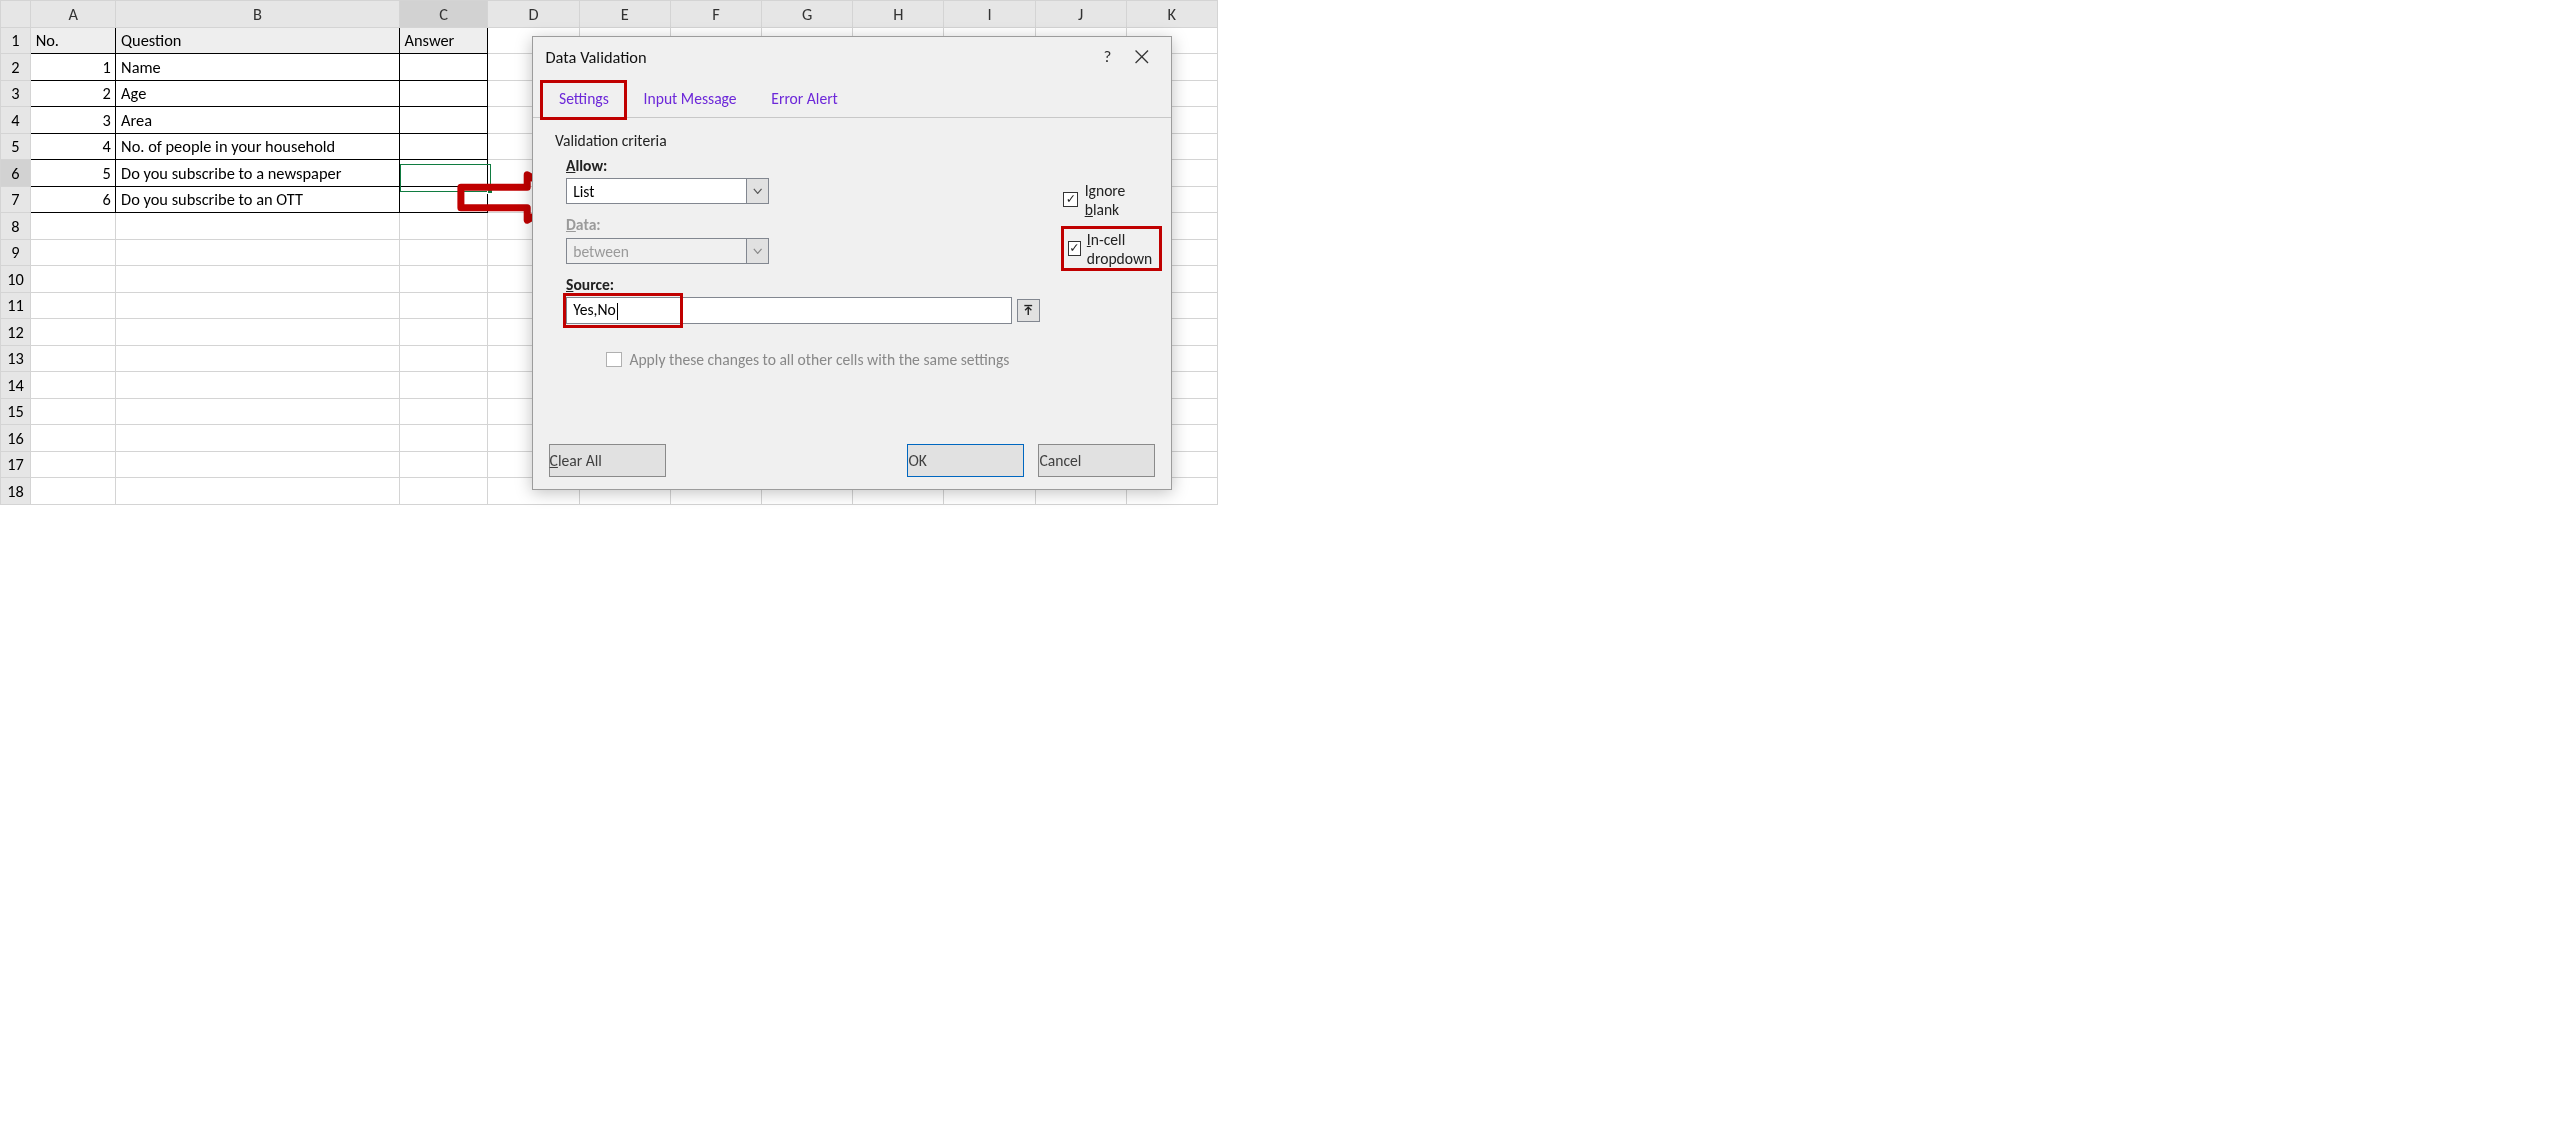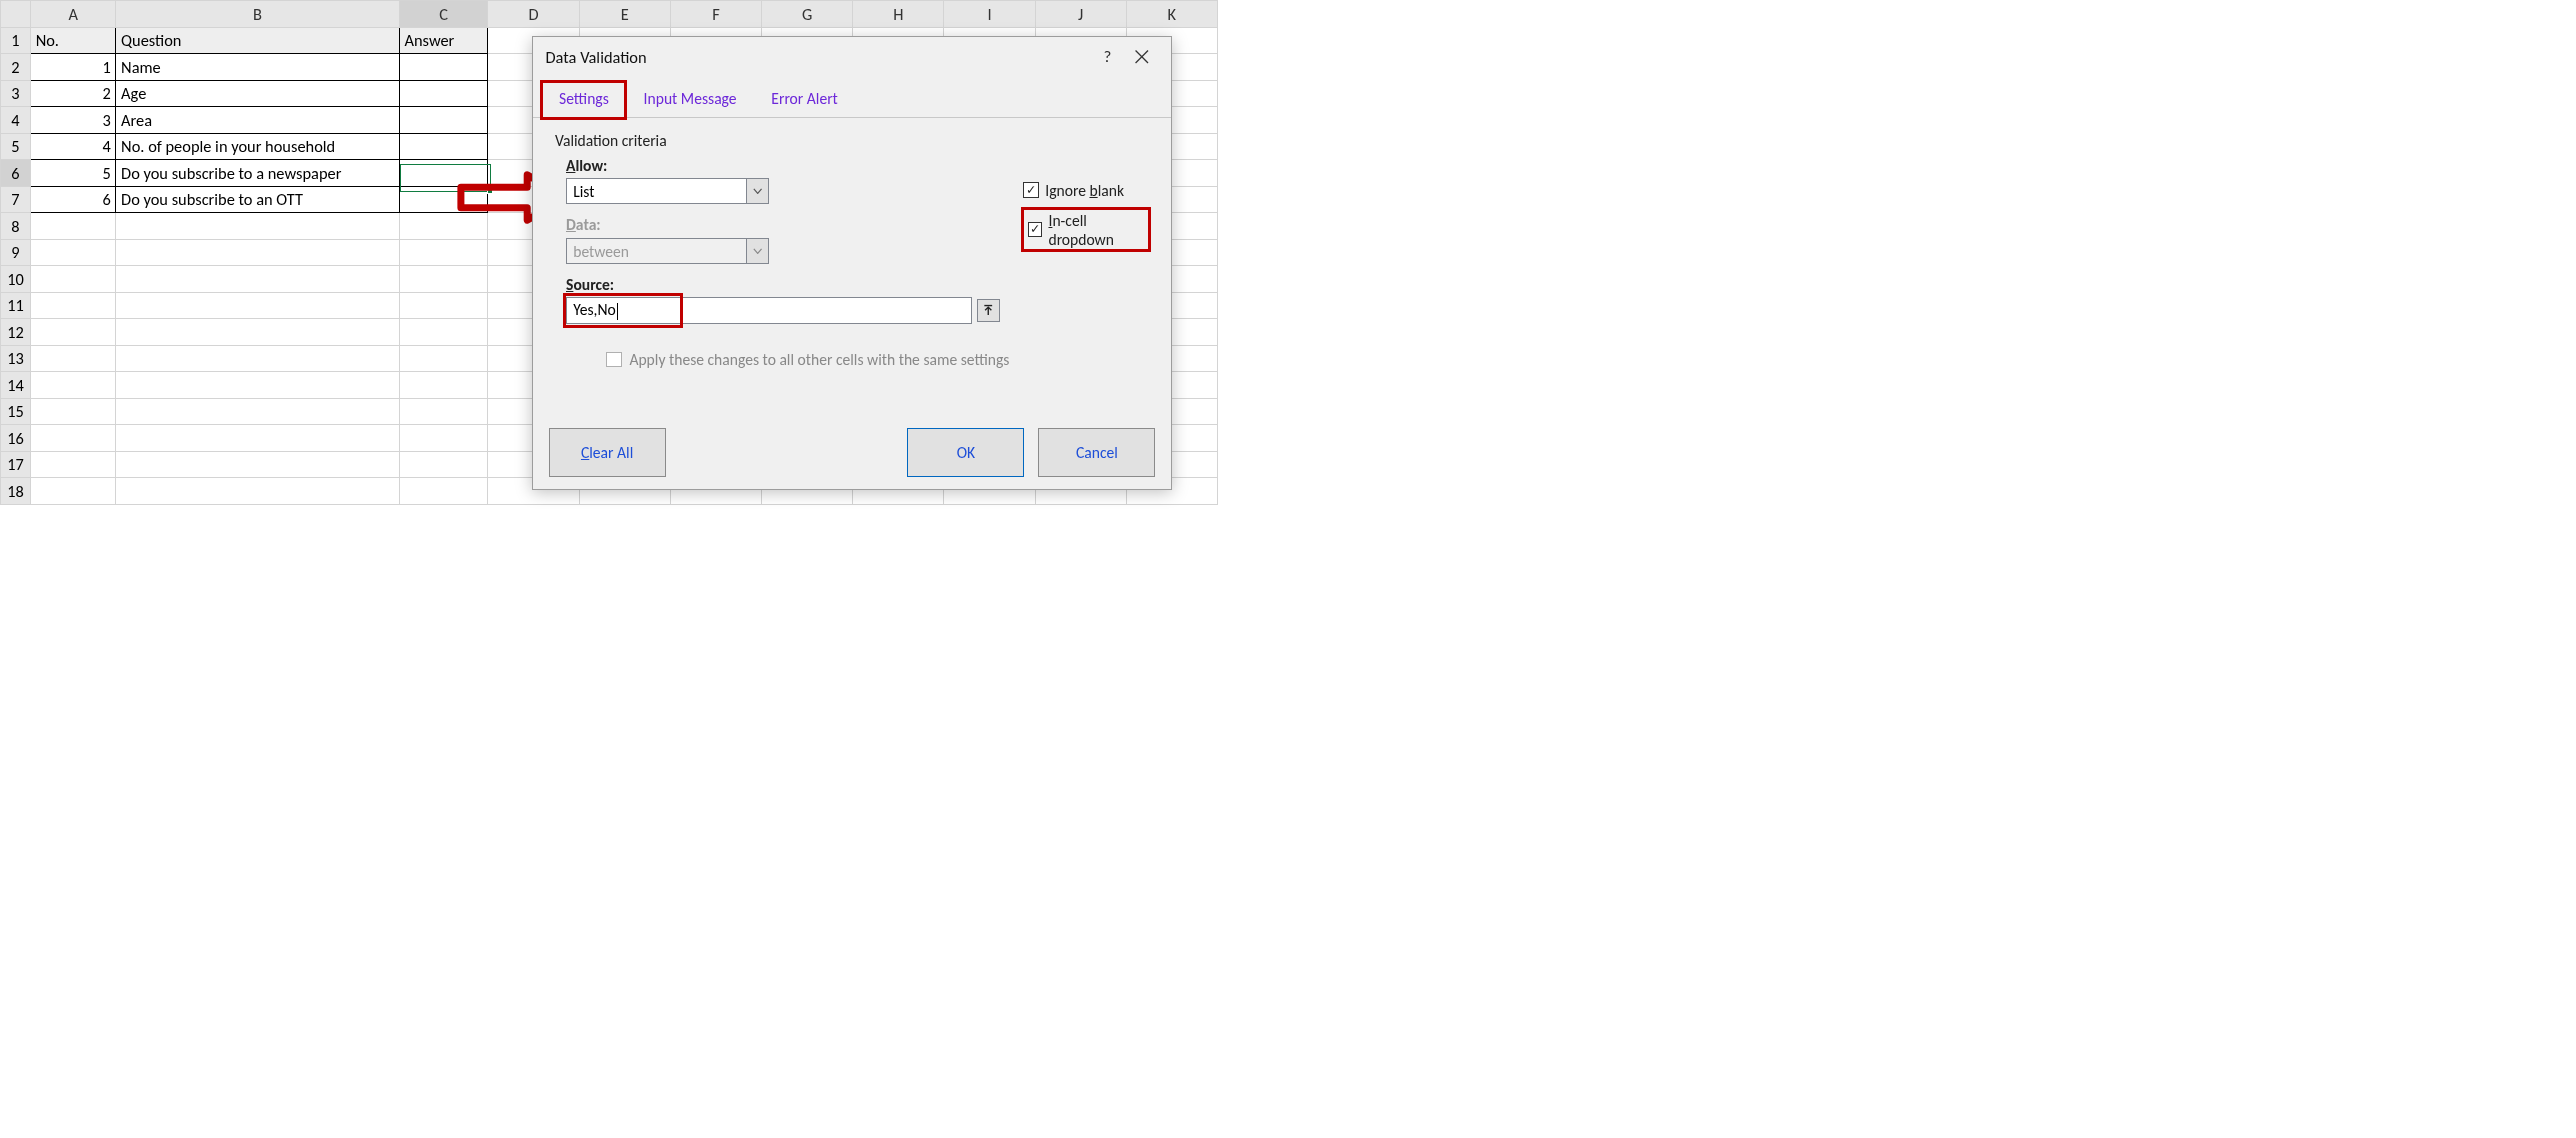--- a/index.html
+++ b/index.html
@@ -163,21 +163,21 @@
   }
   .chk {
     width: 15.6px; height: 15.6px;
     border: 0.8px solid #333;
     display: inline-flex; align-items: center; justify-content: center;
     background: #fff;
   }
   .chk .mark { font-size: 12.5px; line-height: 1; }
   .chk.disabled { border-color: #b0b0b0; }
   .src-input {
-    width: 406px; height: 26.5px;
+    width: 446px; height: 26.5px;
     border: 0.8px solid #828790;
     background: #fff;
     display: flex; align-items: center;
     position: relative;
   }
   .src-input .inp { padding: 0 6.2px; font-size: 15.6px; flex:1; position: relative; }
   .src-caret {
     display: inline-block;
     width: 0.8px; height: 17px;
     background: #000;
@@ -190,25 +190,25 @@
     background: #e1e1e1;
     display: flex; align-items: center; justify-content: center;
     margin-left: 4.7px;
   }
   .btnbar {
     position: absolute;
     bottom: 12.5px; left: 15.6px; right: 15.6px;
     display: flex; align-items: center;
   }
   .btn {
-    min-width: 117px; height: 49px;
+    min-width: 117px; height: 33px;
     background: #e1e1e1;
     border: 0.8px solid #8a8a8a;
-    display: inline-flex; align-items: center; justify-content: center;
-    font-size: 15.6px; color: #1d4ed8;
+    display: inline-flex; align-items: center; justify-content: flex-start;
+    font-size: 15.6px; color: #404040;
     cursor: pointer;
   }
   .btn.primary {
     border: 1.6px solid #0067c0;
     background: #e1e1e1;
   }
   .apply-row {
     margin: 26.5px 0 0 11px;
     display: flex; align-items: center; gap: 7.8px;
     color: #888; font-size: 15.6px; padding-left: 40px;

